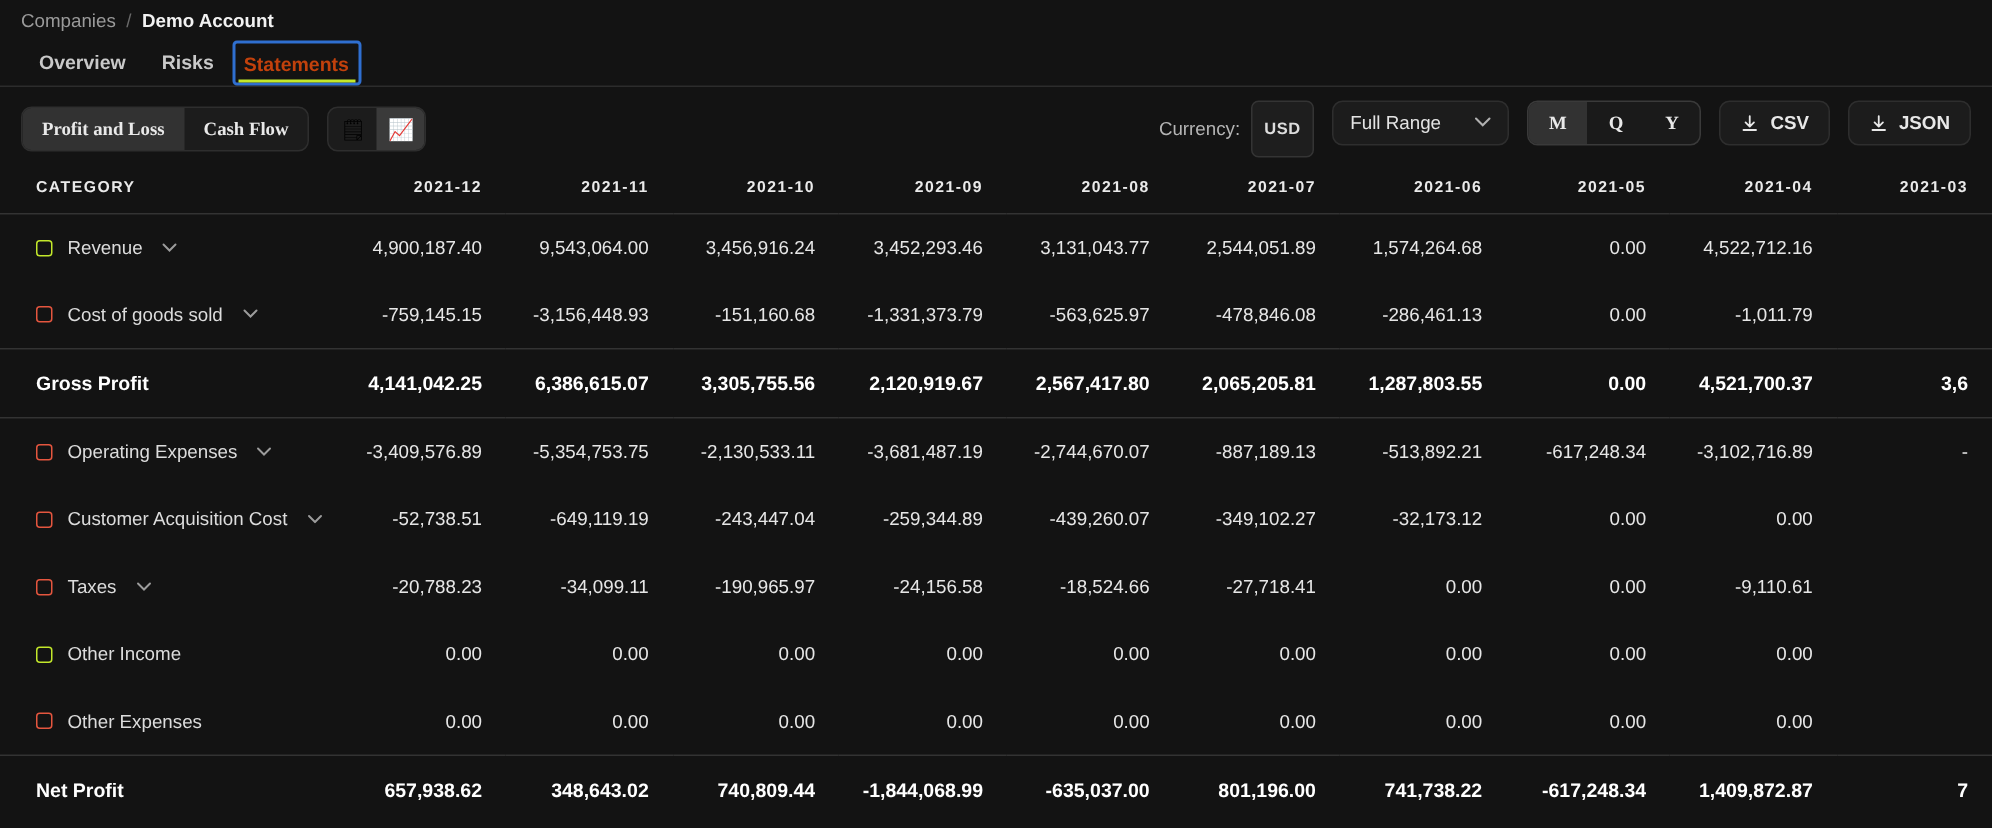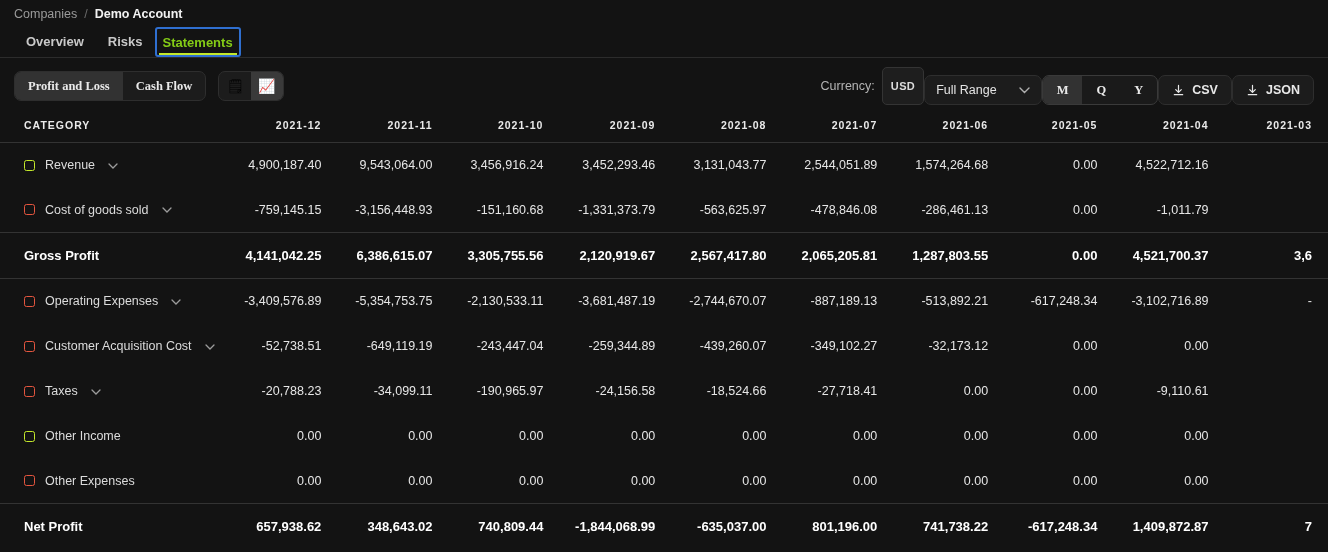--- a/index.html
+++ b/index.html
@@ -31,42 +31,42 @@
   }
   .tab {
     display: flex; align-items: center;
     padding: 0 12px;
     font-size: 13px;
     color: #c9c9c9;
     position: relative;
     background: transparent;
   }
   .tab.active {
-    color: #84cc16;
+    color: #c2410c;
     border: 2px solid #2f6fd0;
     border-radius: 3px;
     padding: 0 6px;
     margin: 1px 0 0 0;
   }
   .tab.active::after {
     content: "";
     position: absolute;
     left: 2px; right: 2px; bottom: 0px;
     height: 2px;
     background: #c3e82b;
   }
 
   
   .toolbar {
     display: flex; align-items: center;
     justify-content: space-between;
     padding: 9px 14px 10px 14px;
   }
   .toolbar-left { display: flex; align-items: center; gap: 12px; }
-  .toolbar-right { display: flex; align-items: flex-end; gap: 0; }
+  .toolbar-right { display: flex; align-items: flex-start; gap: 12px; }
 
   .seg {
     display: flex;
     background: #1c1c1c;
     border: 1px solid #2e2e2e;
     border-radius: 7px;
     overflow: hidden;
     height: 30px;
   }
   .seg-btn {

